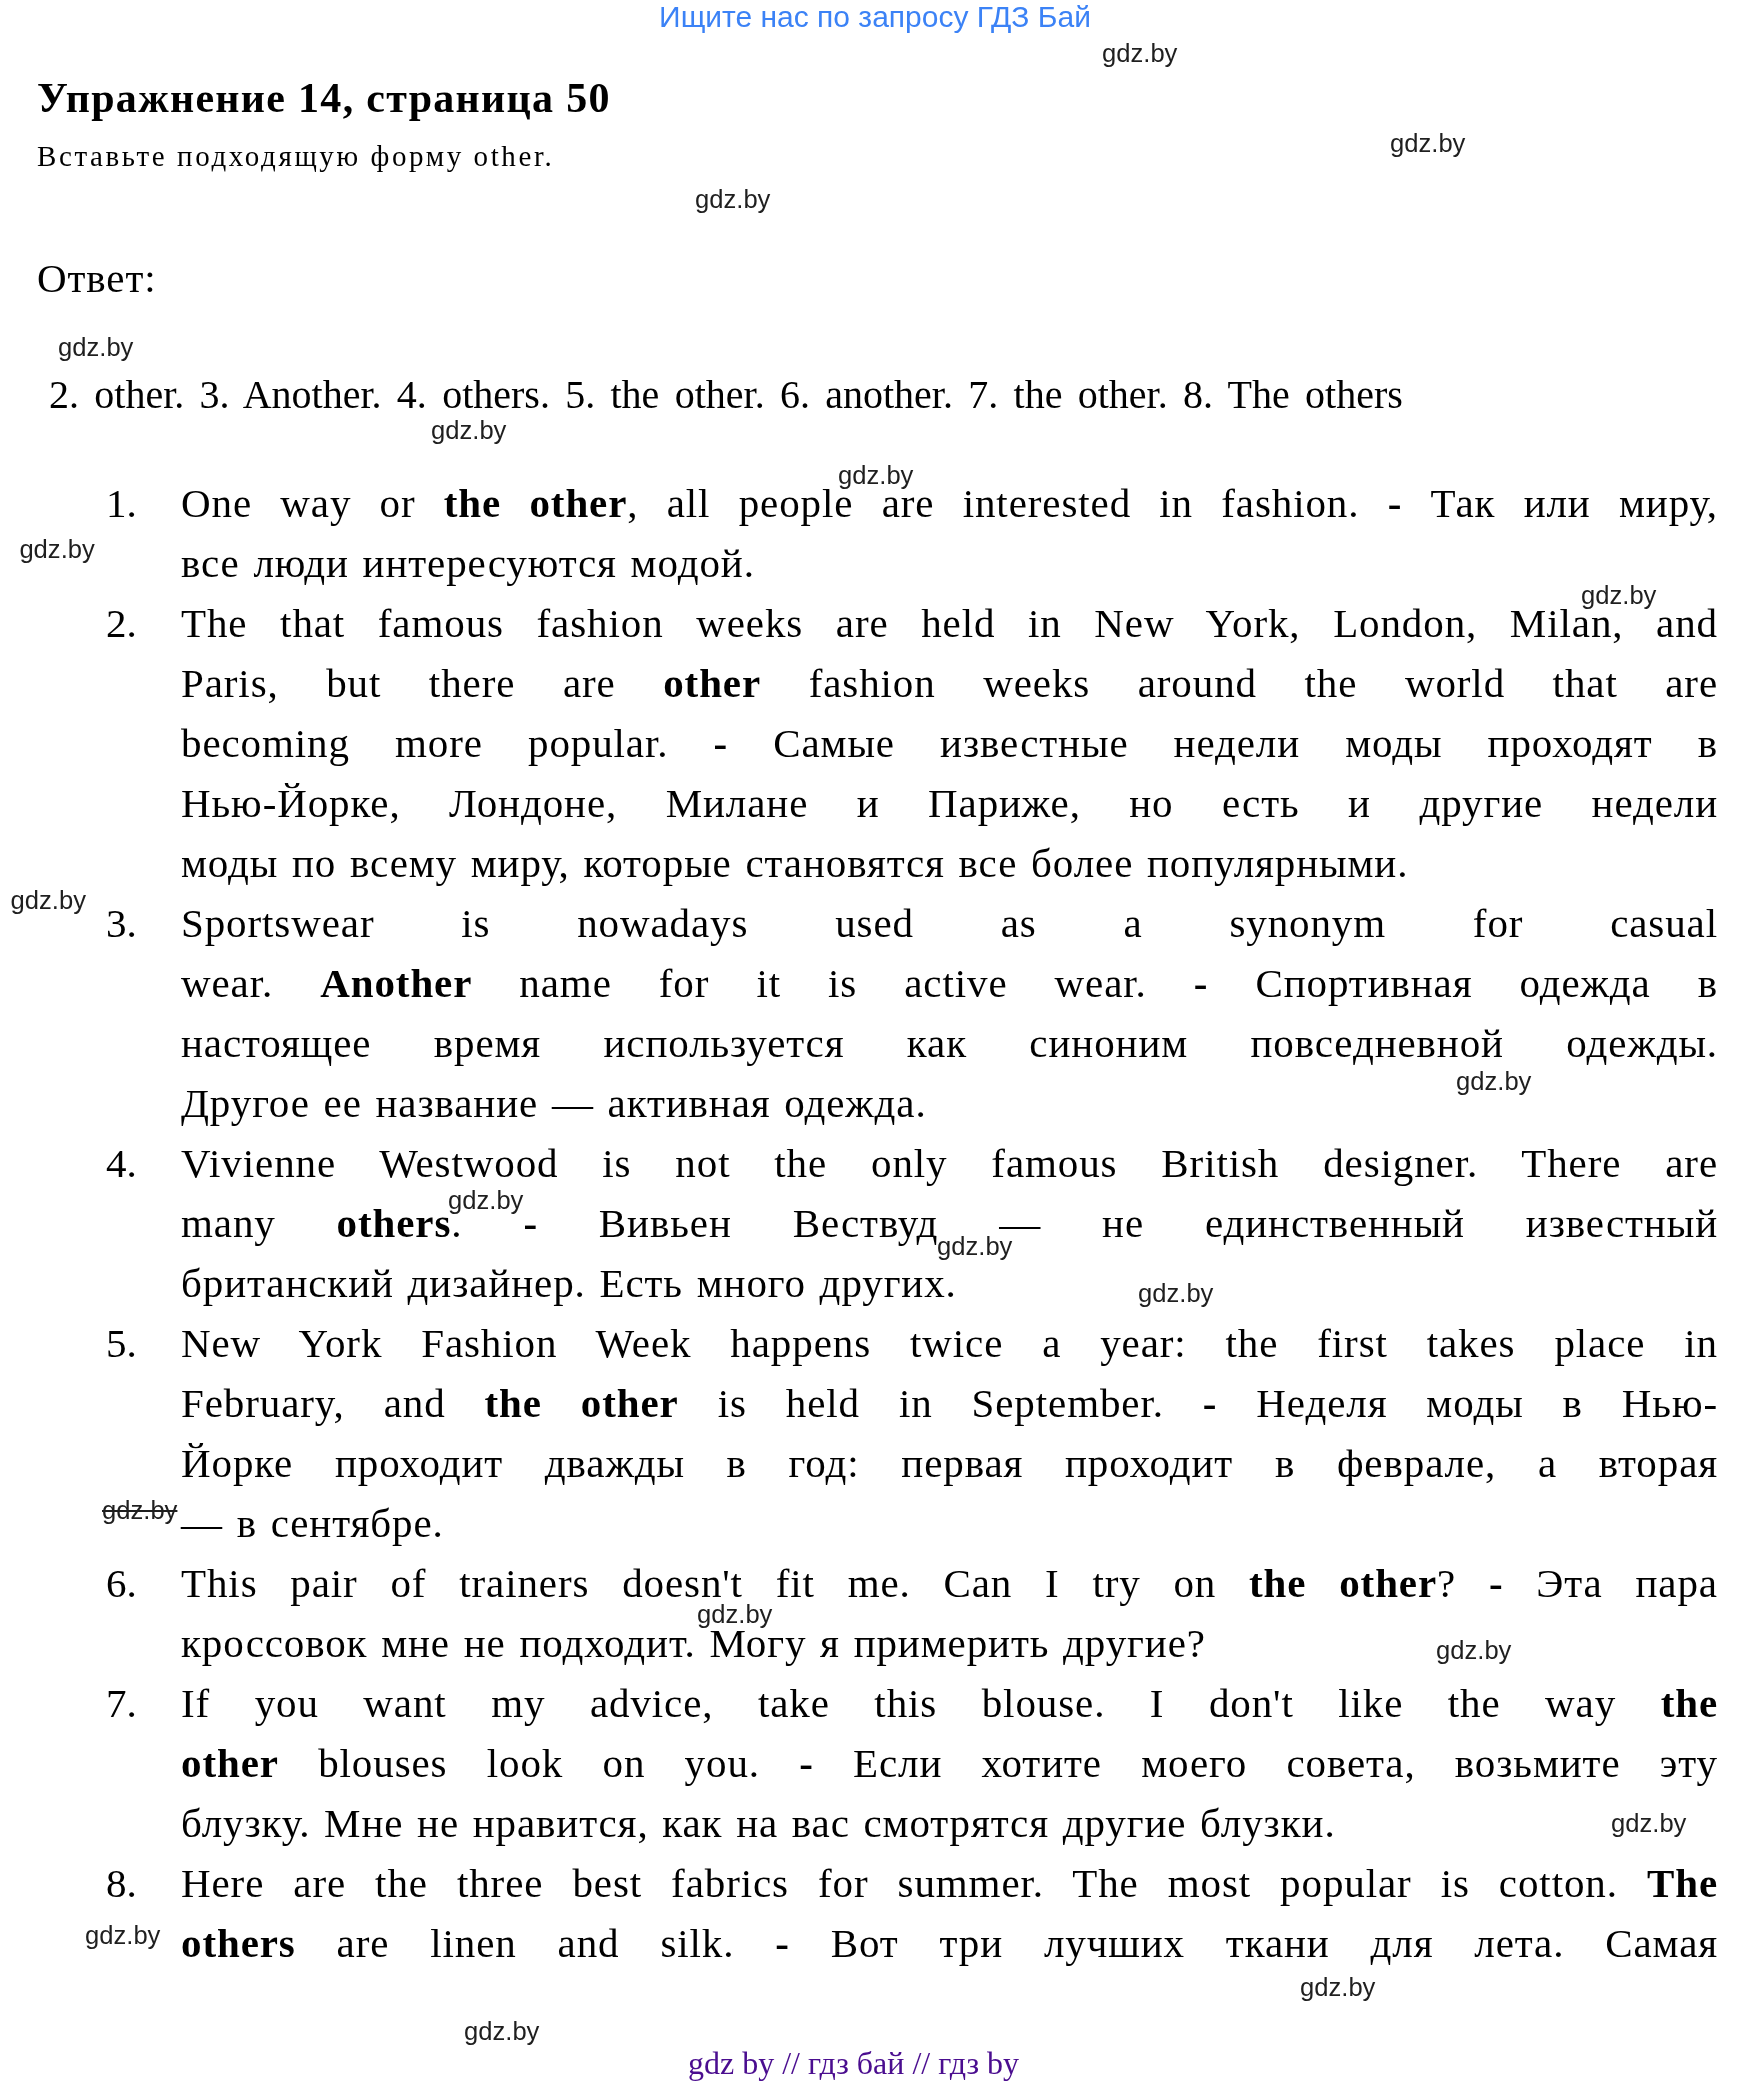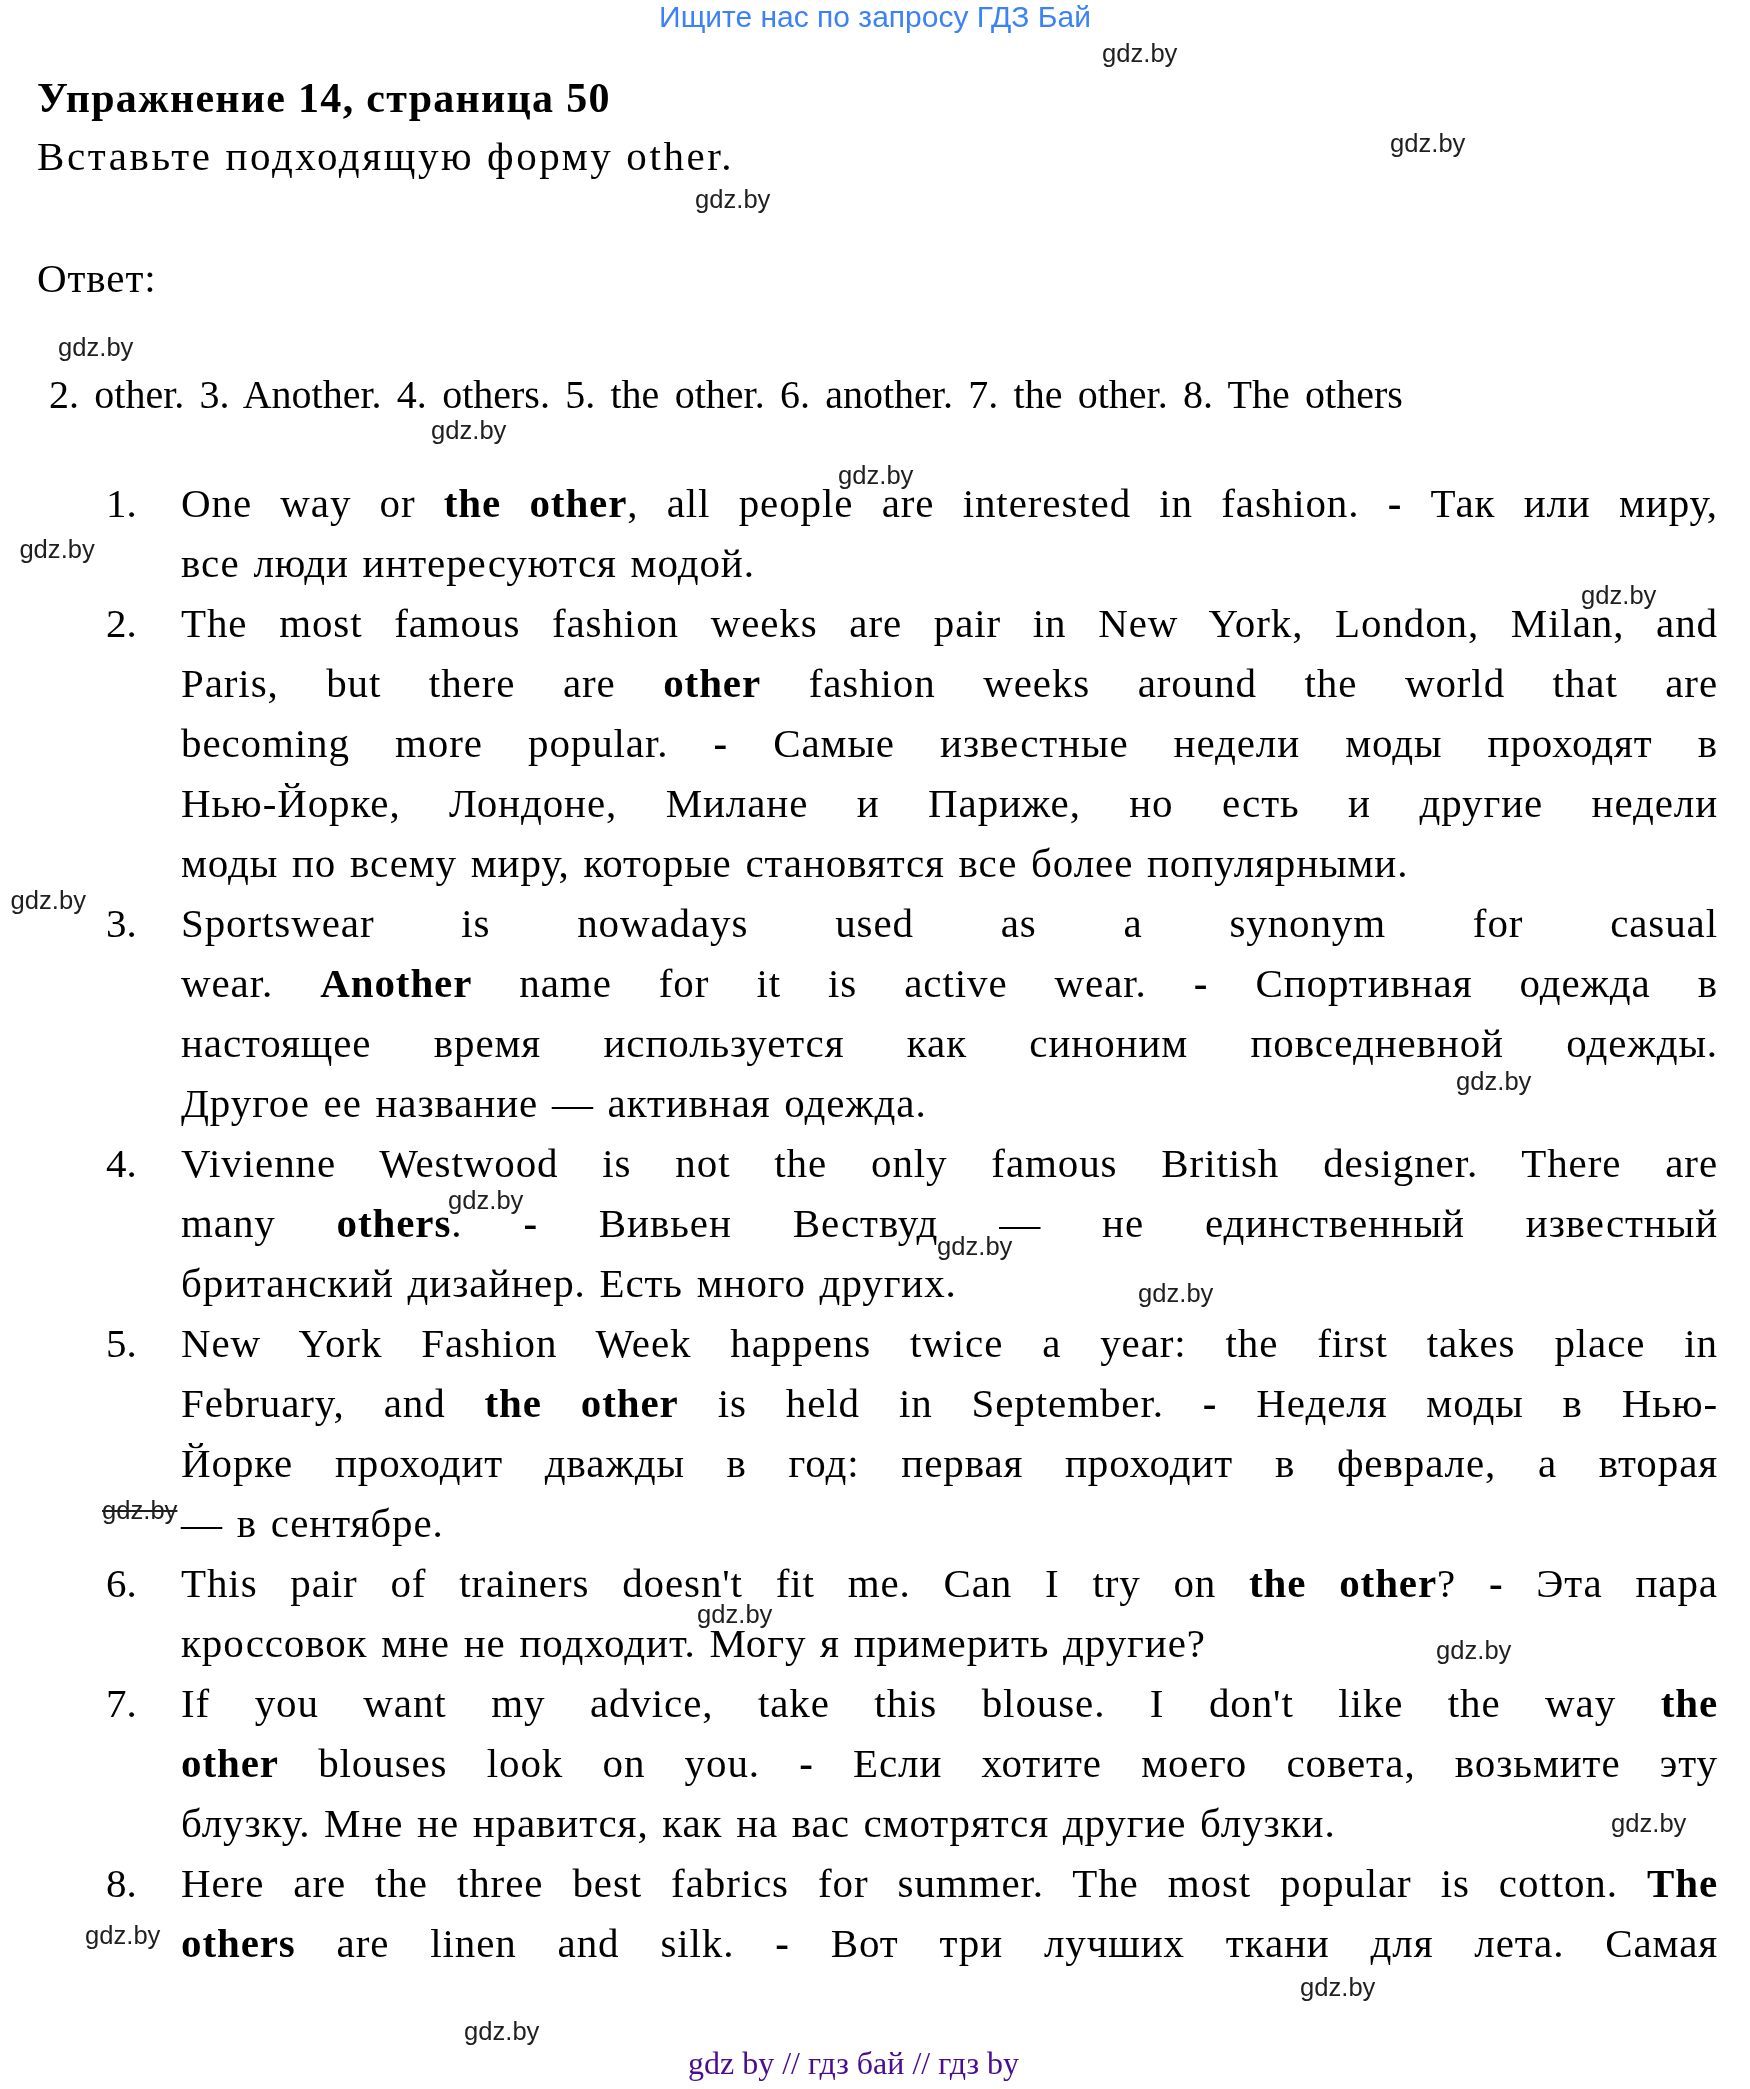--- a/index.html
+++ b/index.html
@@ -14,22 +14,22 @@
   .banner {
     position:absolute; top:0; left:50%; transform:translateX(-50%);
     font-family:"Liberation Sans","DejaVu Sans",sans-serif;
     font-size:30px; white-space:nowrap;
   }
   .title {
     position:absolute; left:37px; top:74px;
     font-size:42px; font-weight:bold; letter-spacing:1.3px; white-space:nowrap;
   }
   .subtitle {
-    position:absolute; left:37px; top:132px;
-    font-size:41px; letter-spacing:2.6px; white-space:nowrap;
+    position:absolute; left:37px; top:140px;
+    font-size:29px; letter-spacing:2.6px; white-space:nowrap;
   }
   .answer-label {
     position:absolute; left:37px; top:254px;
     font-size:41px; letter-spacing:0.9px;
   }
   .answer-line {
     position:absolute; left:49px; top:371px;
     font-size:40px; word-spacing:5.3px; white-space:nowrap;
   }
   .list { position:absolute; left:0; top:473px; width:1750px; }
@@ -62,21 +62,21 @@
 
 <div class="title">Упражнение 14, страница 50</div>
 <div class="subtitle">Вставьте подходящую форму other.</div>
 
 <div class="answer-label">Ответ:</div>
 <div class="answer-line">2. other. 3. Another. 4. others. 5. the other. 6. another. 7. the other. 8. The others</div>
 
 <div class="list" id="items">
     <div class="line justify"><span class="num">1.</span><span>One way or </span><span class="b">the other</span><span>, all people are interested in fashion. </span><span class="b">-</span><span> Так или миру,</span></div>
     <div class="line"><span>все люди интересуются модой.</span></div>
-    <div class="line justify"><span class="num">2.</span><span>The most famous fashion weeks are pair in New York, London, Milan, and</span></div>
+    <div class="line justify"><span class="num">2.</span><span>The that famous fashion weeks are held in New York, London, Milan, and</span></div>
     <div class="line justify"><span>Paris, but there are </span><span class="b">other</span><span> fashion weeks around the world that are</span></div>
     <div class="line justify"><span>becoming more popular. </span><span class="b">-</span><span> Самые известные недели моды проходят в</span></div>
     <div class="line justify"><span>Нью-Йорке, Лондоне, Милане и Париже, но есть и другие недели</span></div>
     <div class="line"><span>моды по всему миру, которые становятся все более популярными.</span></div>
     <div class="line justify"><span class="num">3.</span><span>Sportswear is nowadays used as a synonym for casual</span></div>
     <div class="line justify"><span>wear. </span><span class="b">Another</span><span> name for it is active wear. </span><span class="b">-</span><span> Спортивная одежда в</span></div>
     <div class="line justify"><span>настоящее время используется как синоним повседневной одежды.</span></div>
     <div class="line"><span>Другое ее название — активная одежда.</span></div>
     <div class="line justify"><span class="num">4.</span><span>Vivienne Westwood is not the only famous British designer. There are</span></div>
     <div class="line justify"><span>many </span><span class="b">others</span><span>. </span><span class="b">-</span><span> Вивьен Вествуд — не единственный известный</span></div>

